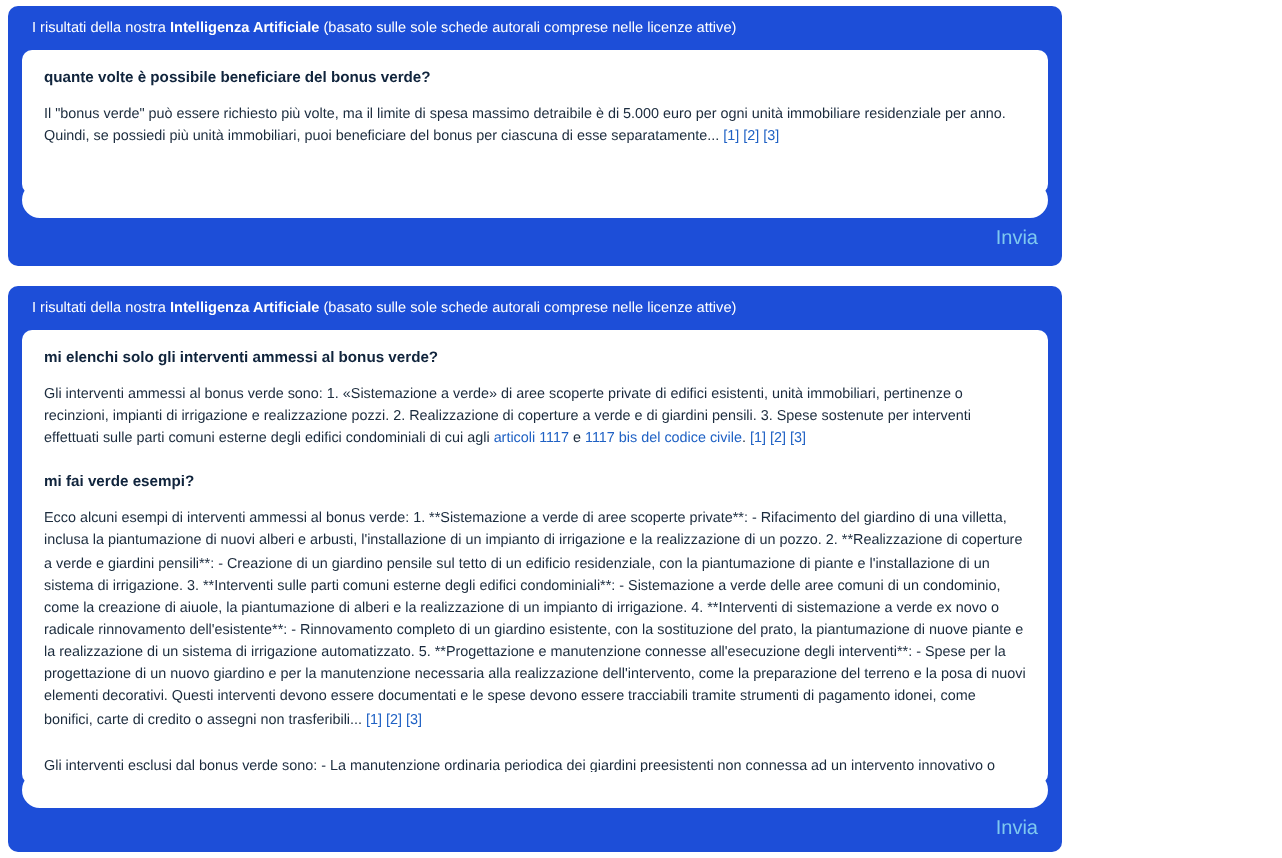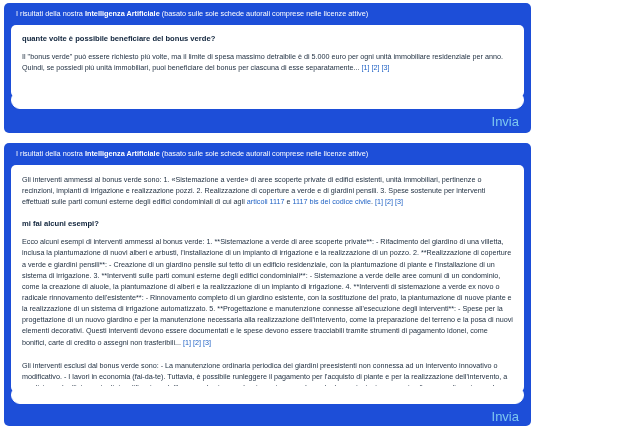--- a/index.html
+++ b/index.html
@@ -107,21 +107,21 @@
     padding: 0 10px;
     font-family: "Liberation Sans", sans-serif;
     font-size: 7.5px;
     color: #1c2b3a;
     box-sizing: border-box;
   }
   .send {
     position: absolute;
     right: 12px;
     color: #7ec8ef;
-    font-size: 13px;
+    font-size: 10px;
     cursor: pointer;
     padding-left: 42px;
   }
   .panel-top .send { top: 111px; }
   .panel-bottom .send { top: 266px; }
 </style>
 </head>
 <body>
 
 <div class="page">
@@ -146,28 +146,29 @@
     </div>
     <div class="send">Invia</div>
   </div>
 
   <div class="panel panel-bottom">
     <div class="panel-header">
       <span>I risultati della nostra </span><b>Intelligenza Artificiale</b><span> (basato sulle sole schede autorali comprese nelle licenze attive)</span>
     </div>
 
     <div class="card card-bottom">
+      <p class="q">mi elenchi solo gli interventi ammessi al bonus verde?</p>
       <p class="a">
         <span>Gli interventi ammessi al bonus verde sono: 1. «Sistemazione a verde» di aree scoperte private di edifici esistenti, unità immobiliari, pertinenze o recinzioni, impianti di irrigazione e realizzazione pozzi. 2. Realizzazione di coperture a verde e di giardini pensili. 3. Spese sostenute per interventi effettuati sulle parti comuni esterne degli edifici condominiali di cui agli </span><a class="link">articoli 1117</a><span> e </span><a class="link">1117 bis del codice civile</a><span>.</span>
         <span class="ref">[1]</span>
         <span class="ref">[2]</span>
         <span class="ref">[3]</span>
       </p>
 
-      <p class="q">mi fai alcuni esempi?</p>
+      <p class="q">mi fai verde esempi?</p>
       <p class="a">
         <span>Ecco alcuni esempi di interventi ammessi al bonus verde: 1. **Sistemazione a verde di aree scoperte private**: - Rifacimento del giardino di una villetta, inclusa la piantumazione di nuovi alberi e arbusti, l'installazione di un impianto di irrigazione e la realizzazione di un pozzo. 2. **Realizzazione di coperture a verde e giardini pensili**: - Creazione di un giardino pensile sul tetto di un edificio residenziale, con la piantumazione di piante e l'installazione di un sistema di irrigazione. 3. **Interventi sulle parti comuni esterne degli edifici condominiali**: - Sistemazione a verde delle aree comuni di un condominio, come la creazione di aiuole, la piantumazione di alberi e la realizzazione di un impianto di irrigazione. 4. **Interventi di sistemazione a verde ex novo o radicale rinnovamento dell'esistente**: - Rinnovamento completo di un giardino esistente, con la sostituzione del prato, la piantumazione di nuove piante e la realizzazione di un sistema di irrigazione automatizzato. 5. **Progettazione e manutenzione connesse all'esecuzione degli interventi**: - Spese per la progettazione di un nuovo giardino e per la manutenzione necessaria alla realizzazione dell'intervento, come la preparazione del terreno e la posa di nuovi elementi decorativi. Questi interventi devono essere documentati e le spese devono essere tracciabili tramite strumenti di pagamento idonei, come bonifici, carte di credito o assegni non trasferibili...</span>
         <span class="ref">[1]</span>
         <span class="ref">[2]</span>
         <span class="ref">[3]</span>
       </p>
 
       <p class="a">
         <span>Gli interventi esclusi dal bonus verde sono: - La manutenzione ordinaria periodica dei giardini preesistenti non connessa ad un intervento innovativo o modificativo. - I lavori in economia (fai-da-te). Tuttavia, è possibile runleggere il pagamento per l'acquisto di piante e per la realizzazione dell'intervento, a condizione che l'intervento di riqualificazione dell'area verde sia complessivo e ricomponda anche le prestazioni necessarie alla sua realizzazione. - La realizzazione di fioriere e l'allestimento a verde di balconi e terrazzi, a meno che non sia permanente e si riferisca ad un intervento innovativo di sistemazione a verde degli immobili residenziali. Tra le spese ammesse alla detrazione rientrano anche quelle di progettazione e manutenzione connesse all'esecuzione degli interventi...</span>
         

